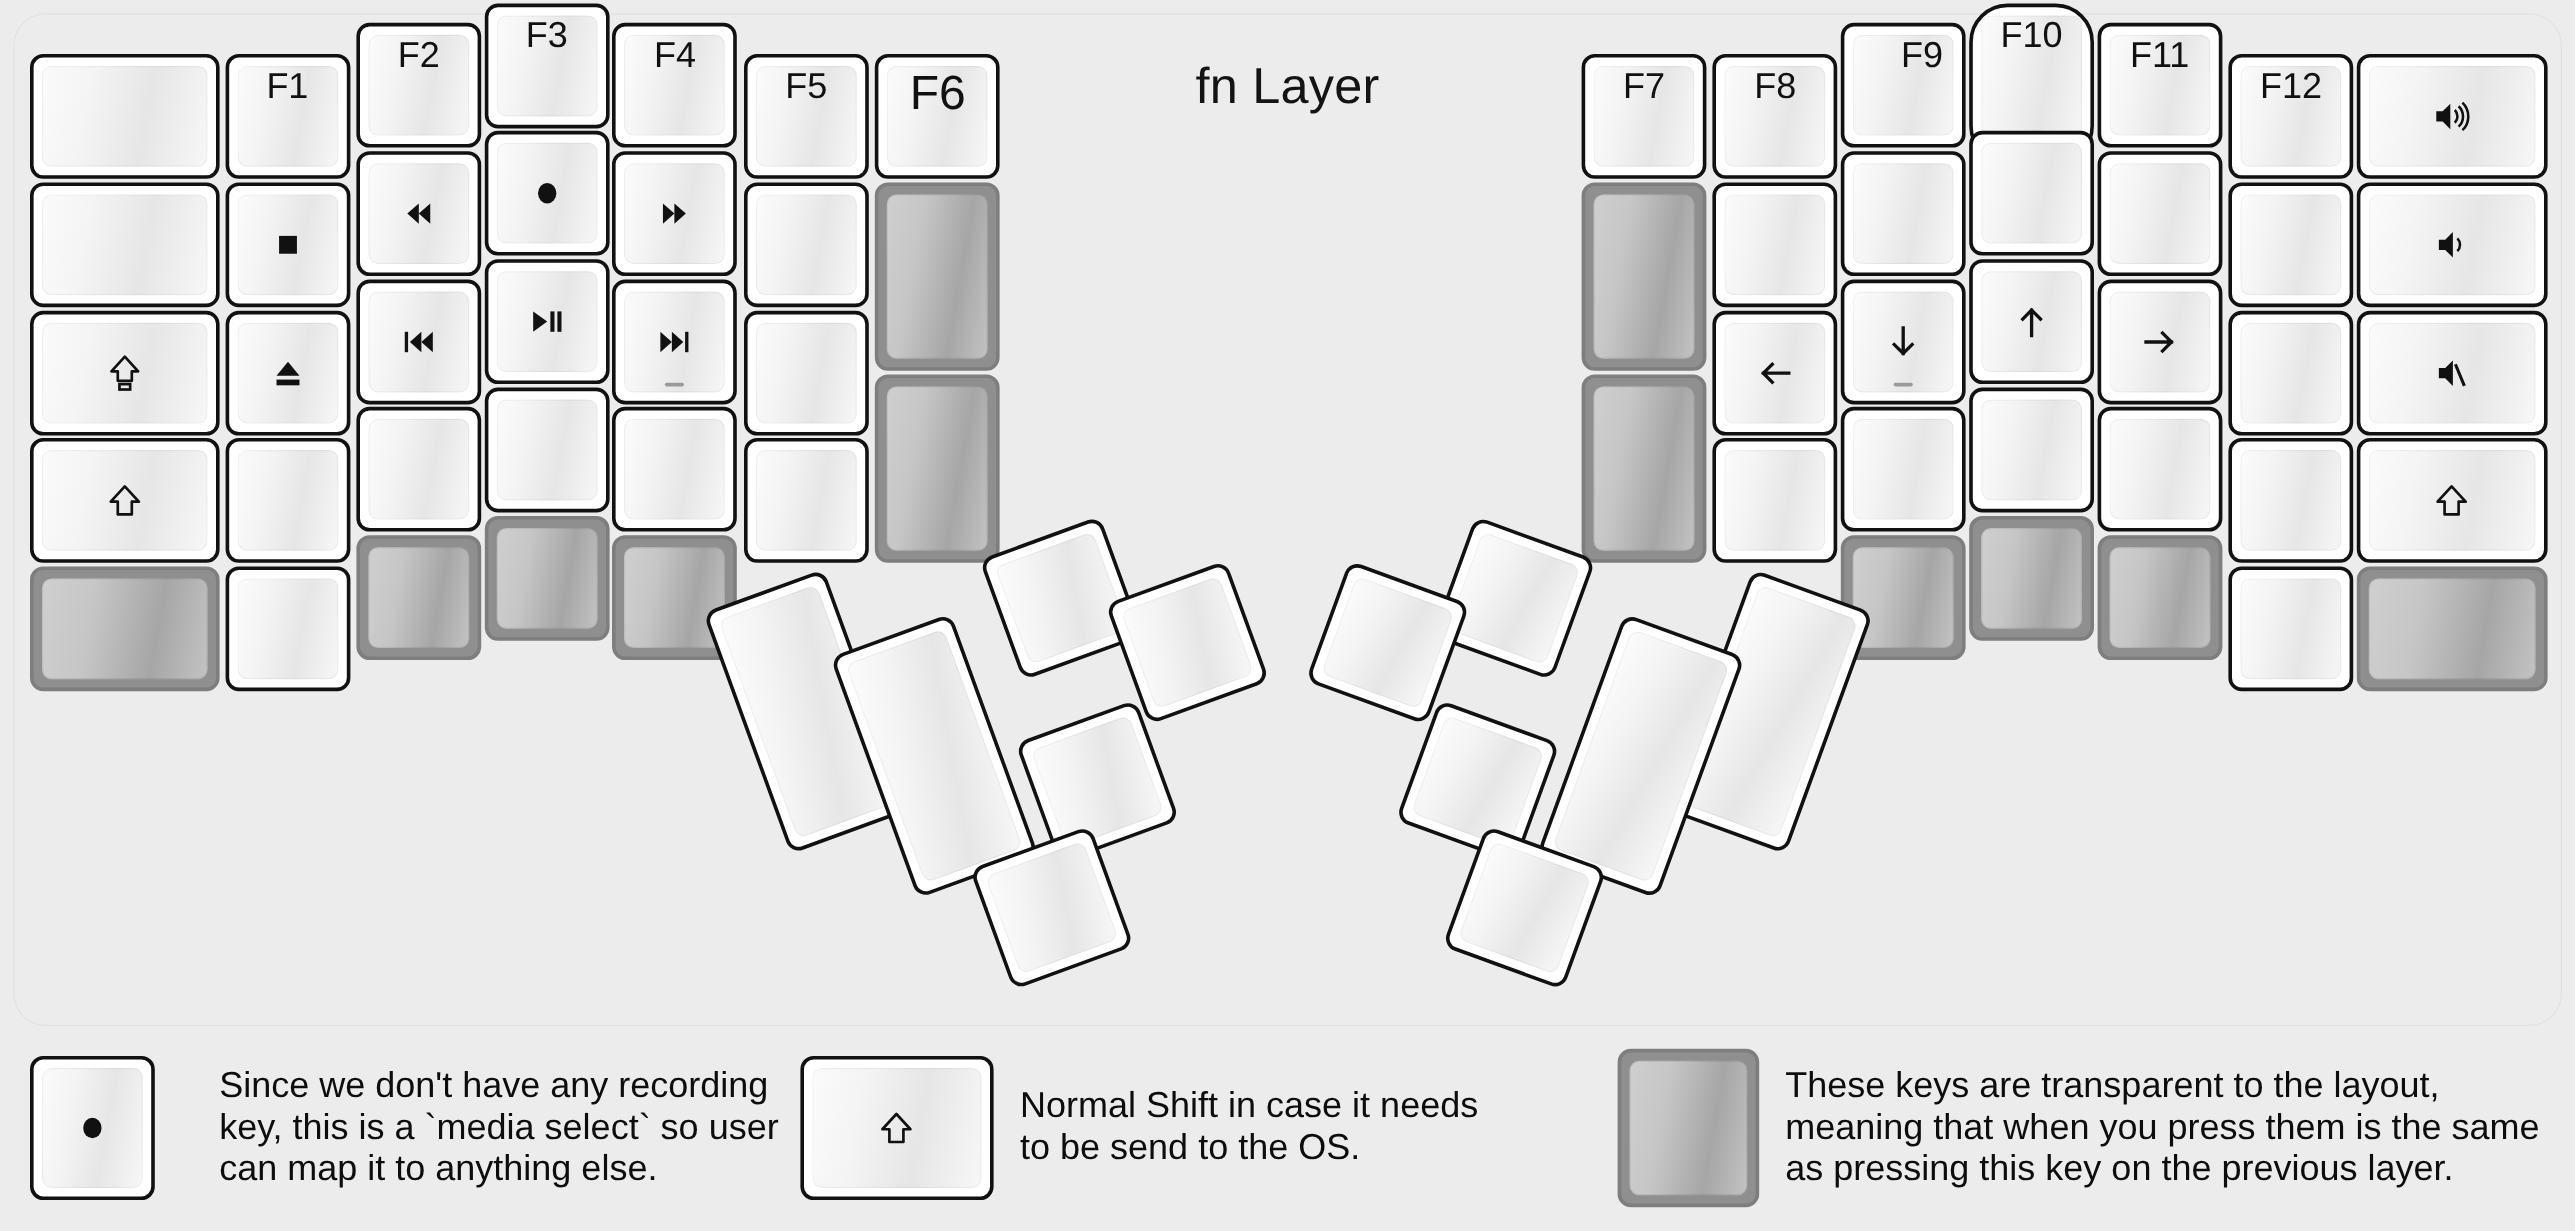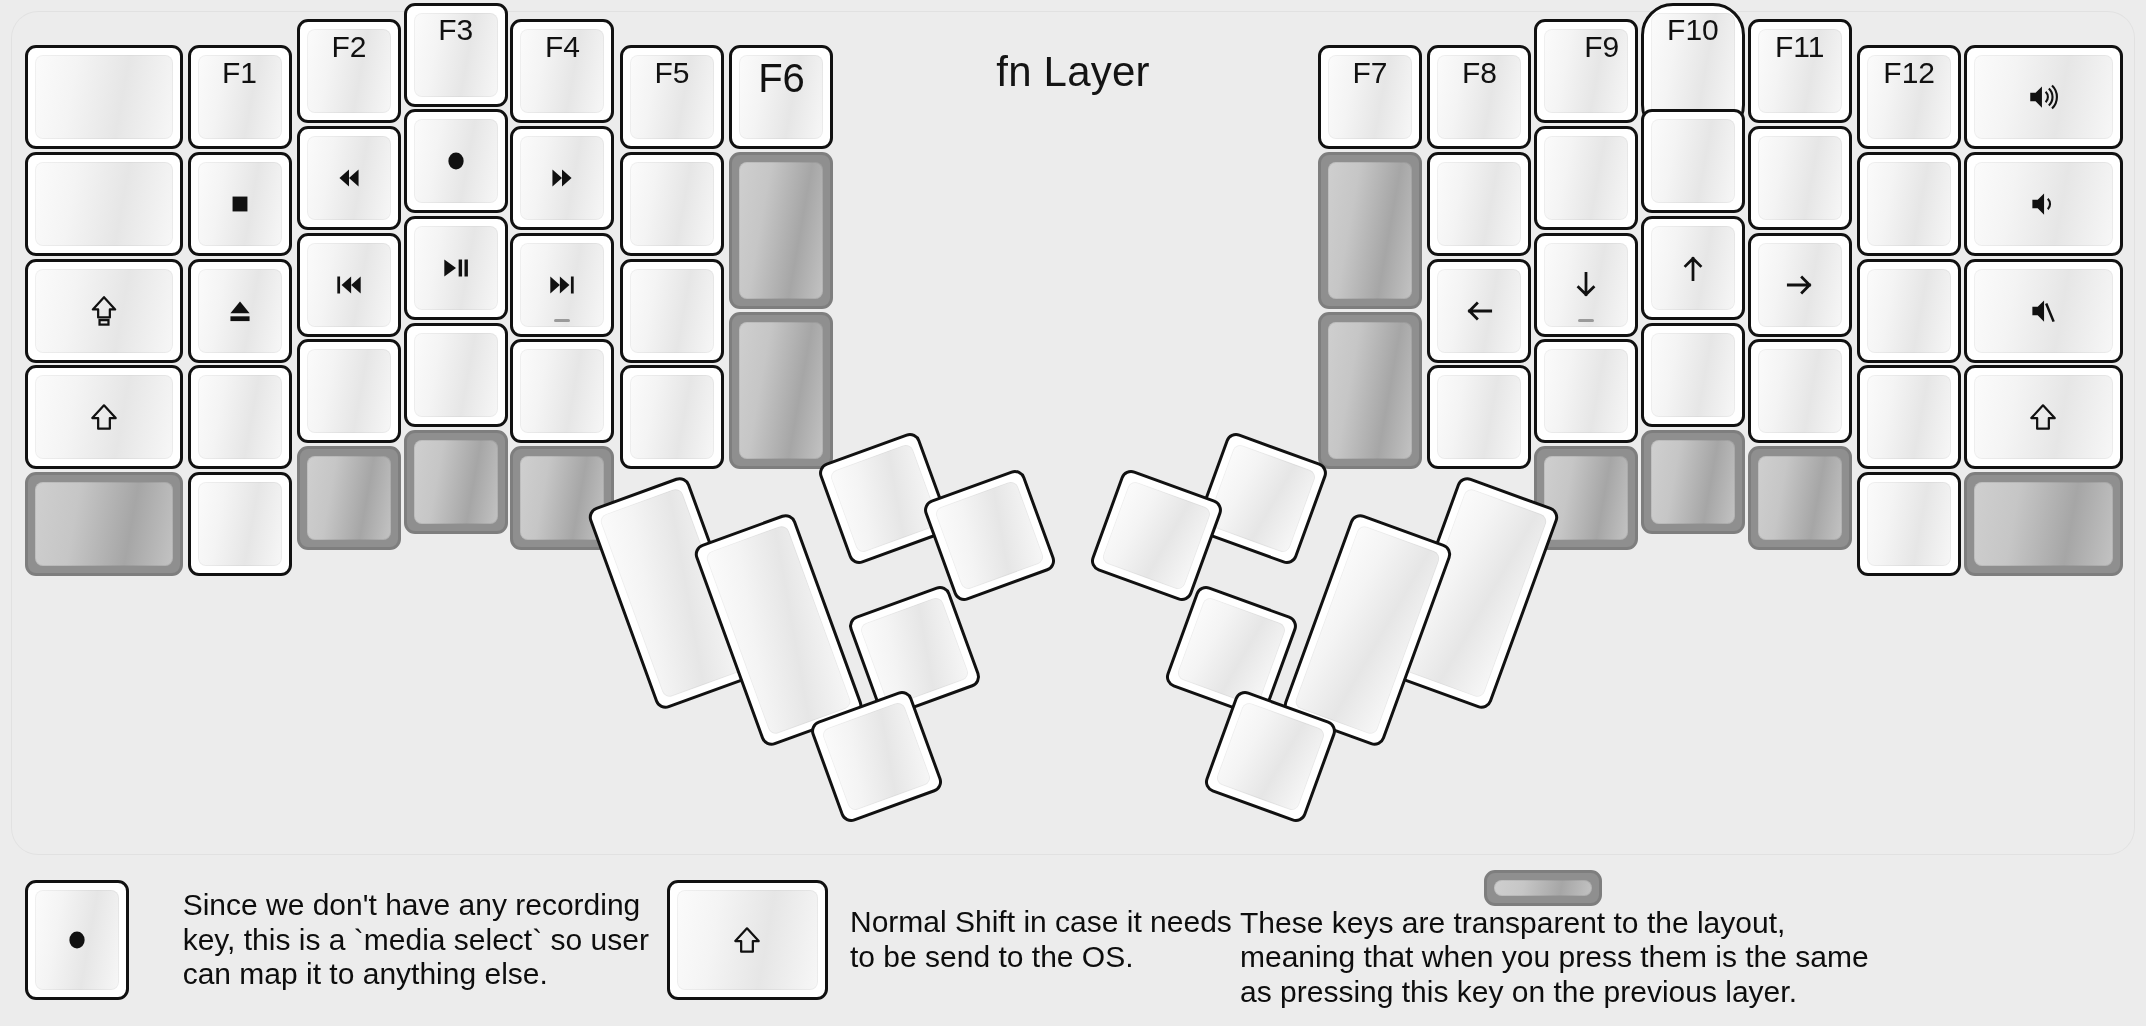--- a/index.html
+++ b/index.html
@@ -617,21 +617,21 @@
             <div class="glyph" style="display: flex; align-items: center; justify-content: center; width: 100%; height: 100%;">
               <svg class="ic" width="34" height="34" viewBox="0 0 32 32" fill="#111">
                 <path d="M16 5 L27 17 L21.5 17 L21.5 27 L10.5 27 L10.5 17 L5 17 Z" fill="none" stroke="#111" stroke-width="2.1" stroke-linejoin="round"></path>
               </svg>
             </div>
           </div>
         </div>
         <div class="legend-text">Normal Shift in case it needs
 to be send to the OS.</div>
       </div>
-      <div class="legend-item" style="left: 1218px; top: 8px; height: 140px; flex-direction: column;">
+      <div class="legend-item" style="left: 1348px; top: 8px; height: 140px;">
         <div class="legend-key trns" style="width: 117.702px; height: 131.388px;">
           <div class="cap">
             <div class="glyph" style="display: flex; align-items: center; justify-content: center; width: 100%; height: 100%;"></div>
           </div>
         </div>
         <div class="legend-text">These keys are transparent to the layout,
 meaning that when you press them is the same
 as pressing this key on the previous layer.</div>
       </div>
     </div>

